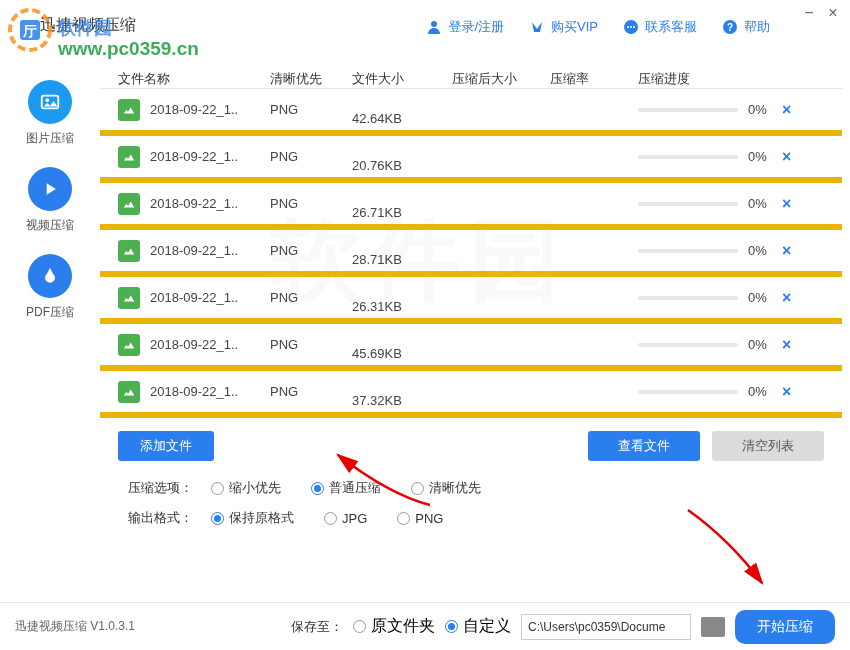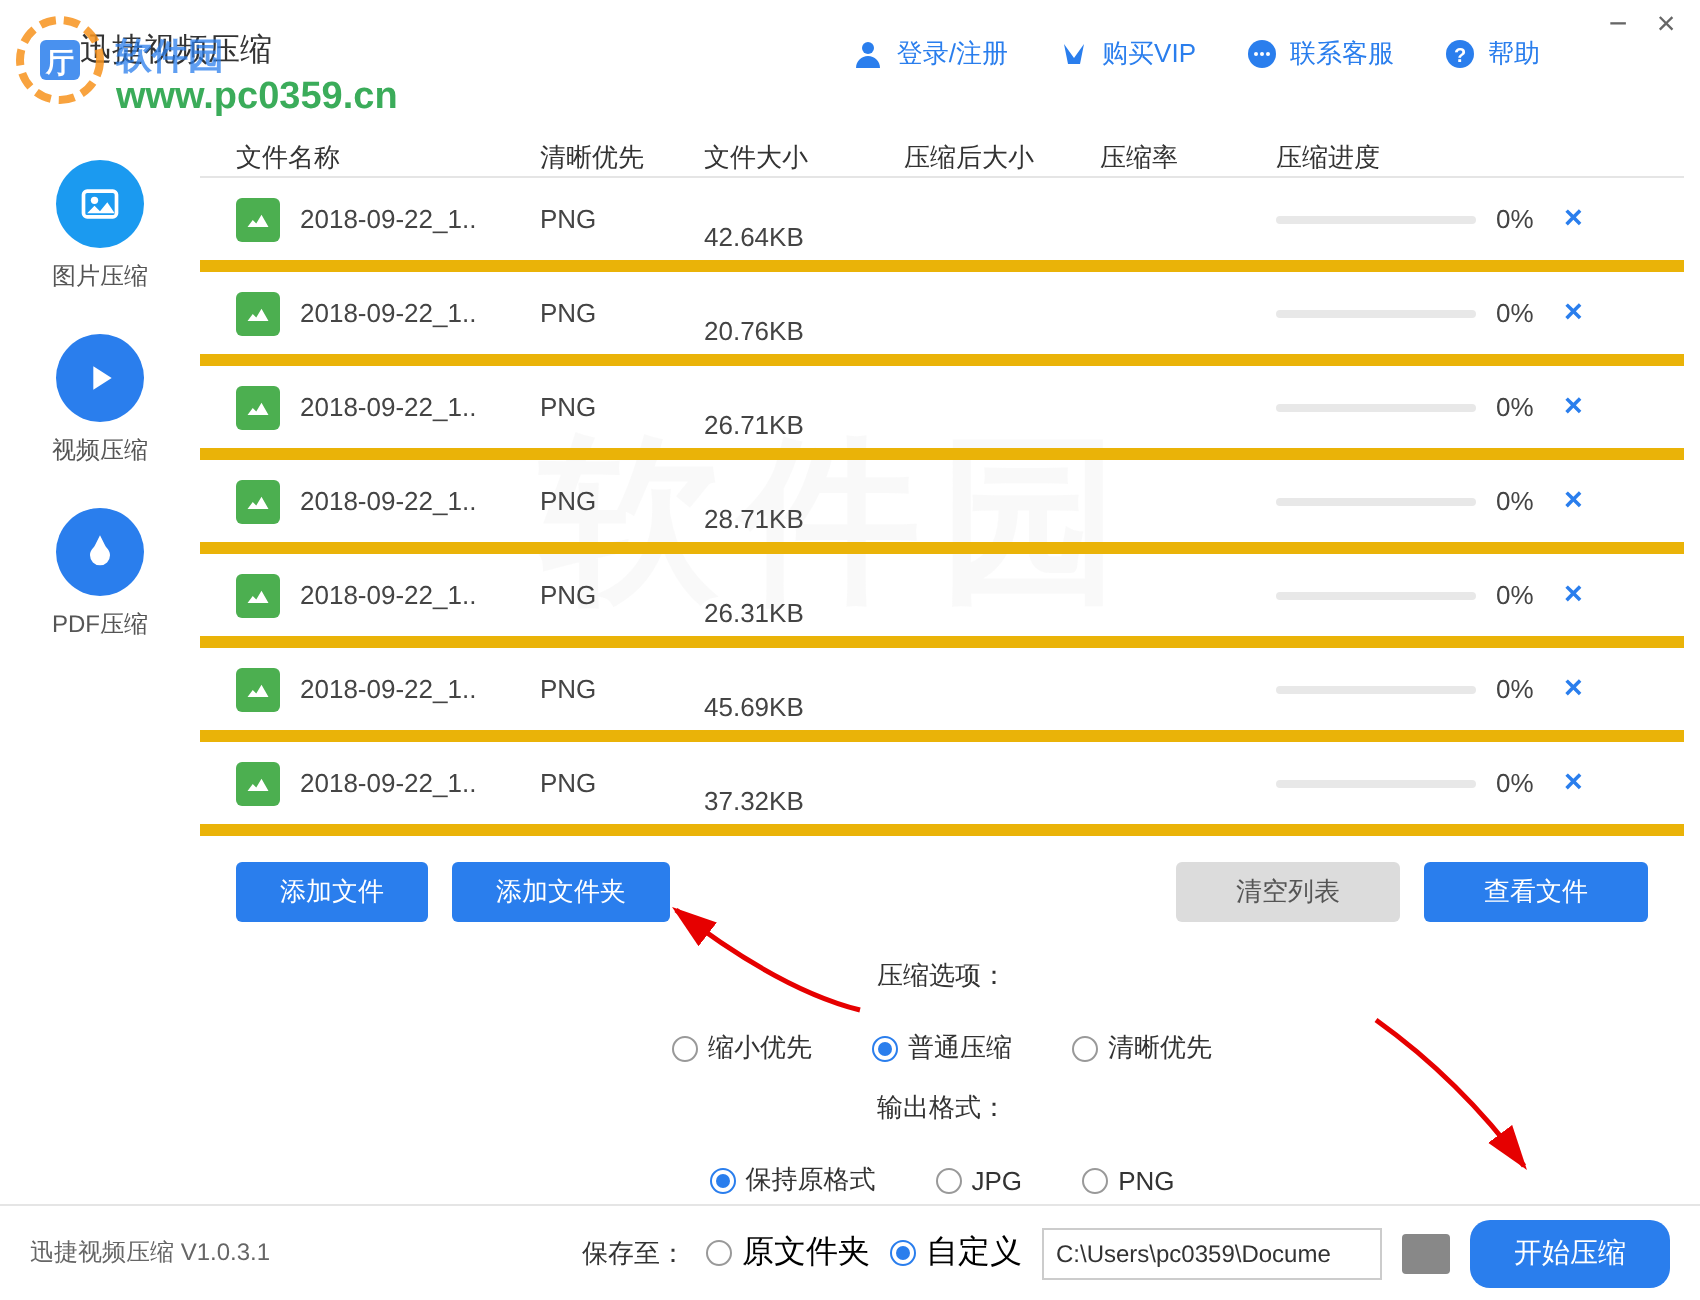--- a/index.html
+++ b/index.html
@@ -43,21 +43,21 @@
 .row .cell-after { width: 98px; }
 .row .cell-rate { width: 88px; }
 .prog-bar { width: 100px; height: 4px; background: #e8e8e8; border-radius: 2px; margin-right: 10px; }
 .prog-pct { font-size: 13px; color: #444; width: 30px; }
 .row-del { color: #2a7eed; font-size: 16px; cursor: pointer; margin-left: 4px; font-weight: bold; }
 .action-row { display: flex; gap: 12px; padding: 12px 18px; align-items: center; }
 .btn { height: 30px; padding: 0 22px; border: none; border-radius: 3px; font-size: 13px; cursor: pointer; }
 .btn-blue { background: #2a7eed; color: #fff; }
 .btn-gray { background: #dcdcdc; color: #555; }
 .action-row .spacer { flex: 1; }
-.option-row { display: flex; align-items: center; gap: 18px; padding: 6px 28px; font-size: 13px; color: #333; flex-direction: column; }
+.option-row { display: flex; align-items: center; gap: 18px; padding: 6px 28px; font-size: 13px; color: #333; }
 .radio-group { display: flex; gap: 30px; }
 .radio-opt { display: flex; align-items: center; gap: 5px; cursor: pointer; }
 .radio-dot { width: 13px; height: 13px; border: 1px solid #999; border-radius: 50%; position: relative; }
 .radio-opt.checked .radio-dot { border-color: #2a7eed; }
 .radio-opt.checked .radio-dot::after { content: ''; position: absolute; top: 2px; left: 2px; width: 7px; height: 7px; background: #2a7eed; border-radius: 50%; }
 .footer { position: absolute; bottom: 0; left: 0; right: 0; height: 48px; border-top: 1px solid #e5e5e5; display: flex; align-items: center; padding: 0 15px; gap: 10px; }
 .footer-title { font-size: 12px; color: #666; }
 .footer .spacer { flex: 1; }
 .save-label { font-size: 13px; color: #333; }
 .path-input { width: 170px; height: 26px; border: 1px solid #ccc; padding: 0 6px; font-size: 12px; color: #333; }
@@ -270,24 +270,23 @@
     <div class="cell cell-after"></div>
     <div class="cell cell-rate"></div>
     <div class="prog-bar"></div>
     <div class="prog-pct">0%</div>
     <div class="row-del">×</div>
       </div>
     </div>
 
   <div class="action-row">
     <button class="btn btn-blue">添加文件</button>
-    <button class="btn btn-blue">添加文件夹</button>
     <div class="spacer"></div>
+    <button class="btn btn-blue" style="padding:0 30px">查看文件</button>
     <button class="btn btn-gray" style="padding:0 30px">清空列表</button>
-    <button class="btn btn-blue" style="padding:0 30px">查看文件</button>
   </div>
 
   <div class="option-row">
     <span>压缩选项：</span>
     <div class="radio-group">
       <div class="radio-opt">
           <span class="radio-dot"></span>
           <span>缩小优先</span>
         </div>
       <div class="radio-opt checked">

